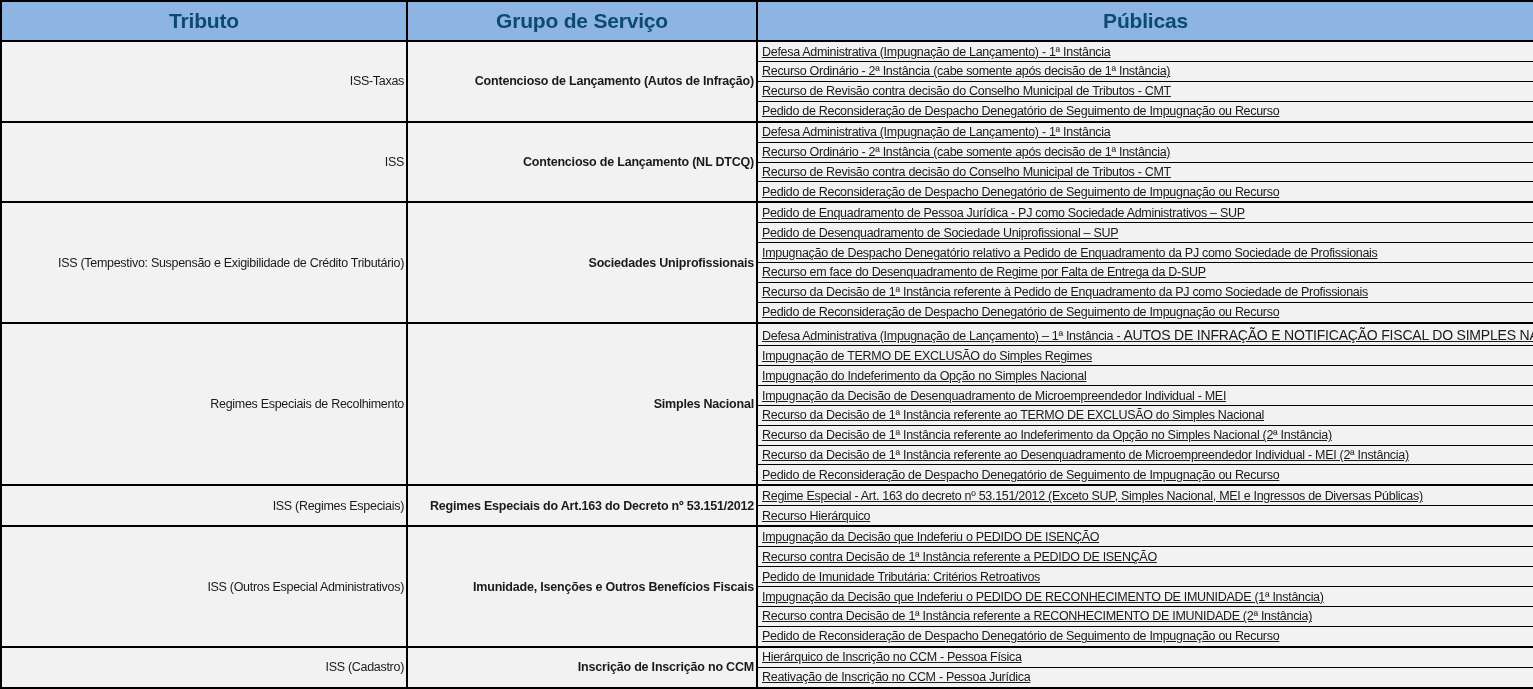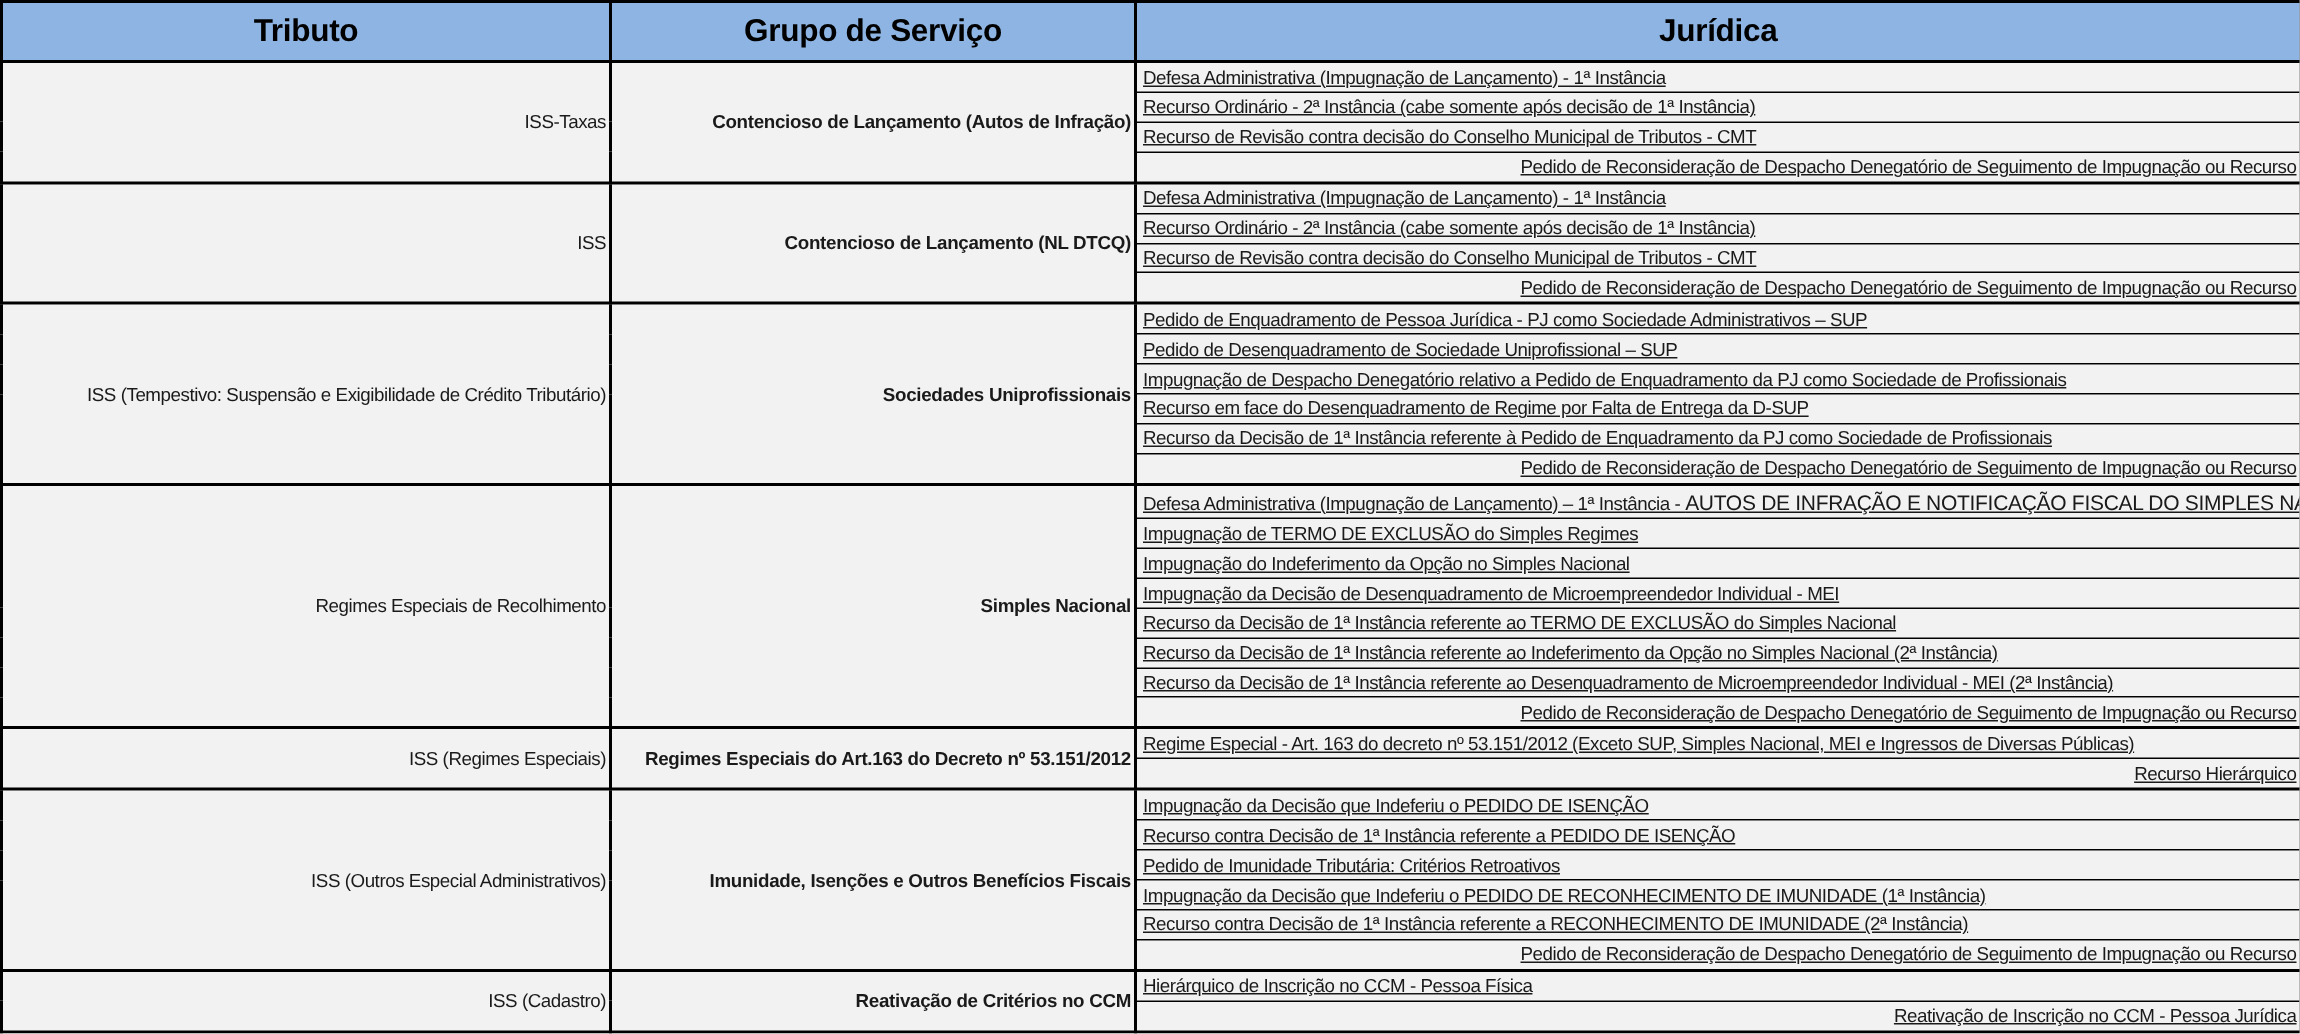--- a/index.html
+++ b/index.html
@@ -9,53 +9,53 @@
     color: #1a1a1a;
   }
   table.service-table {
     width: 1533px; height: 689px;
     border-collapse: collapse; table-layout: fixed;
     border: 1px solid #000;
   }
   th {
     background: #8DB4E2;
     border: 2px solid #000;
-    font-size: 21px; font-weight: 700; color: #000000;
+    font-size: 21px; font-weight: 700; color: #0c4a6e;
     text-align: center; letter-spacing: -0.2px;
     height: 38px; padding: 0;
   }
   td {
     background: #F2F2F2;
     border: 1px solid #000;
     font-size: 12.5px; letter-spacing: -0.3px;
     padding: 0 2px; vertical-align: middle;
     white-space: nowrap; overflow: hidden;
   }
   td.col-tributo, td.col-grupo { border: 2px solid #000; text-align: right; }
   td.col-grupo { font-weight: 700; letter-spacing: -0.2px; }
   td.col-servico { border-left: 2px solid #000; border-right: 2px solid #000; padding-left: 4px; text-decoration: underline; }
   tr.group-first td.col-servico { border-top: 2px solid #000; }
-  tr.group-last  td.col-servico { border-bottom: 2px solid #000; text-align: right; }
+  tr.group-last  td.col-servico { border-bottom: 2px solid #000; }
   .small-caps { font-size: 14px; letter-spacing: -0.2px; }
 </style>
 </head>
 <body>
 
 <div class="page">
   <table class="service-table">
     <colgroup>
       <col style="width:406px">
       <col style="width:350px">
       <col style="width:777px">
     </colgroup>
     <thead>
       <tr>
         <th>Tributo</th>
         <th>Grupo de Serviço</th>
-        <th>Jurídica</th>
+        <th>Públicas</th>
       </tr>
     </thead>
     <tbody id="table-body">
         <tr class="group-first">
           <td class="col-tributo" rowspan="4">ISS-Taxas</td>
           <td class="col-grupo" rowspan="4">Contencioso de Lançamento (Autos de Infração)</td>
           <td class="col-servico">Defesa Administrativa (Impugnação de Lançamento) - 1ª Instância</td>
         </tr>
         <tr>
           <td class="col-servico">Recurso Ordinário - 2ª Instância (cabe somente após decisão de 1ª Instância)</td>
@@ -149,21 +149,21 @@
           <td class="col-servico">Impugnação da Decisão que Indeferiu o PEDIDO DE RECONHECIMENTO DE IMUNIDADE (1ª Instância)</td>
         </tr>
         <tr>
           <td class="col-servico">Recurso contra Decisão de 1ª Instância referente a RECONHECIMENTO DE IMUNIDADE (2ª Instância)</td>
         </tr>
         <tr class="group-last">
           <td class="col-servico">Pedido de Reconsideração de Despacho Denegatório de Seguimento de Impugnação ou Recurso</td>
         </tr>
         <tr class="group-first">
           <td class="col-tributo" rowspan="2">ISS (Cadastro)</td>
-          <td class="col-grupo" rowspan="2">Reativação de Critérios no CCM</td>
+          <td class="col-grupo" rowspan="2">Inscrição de Inscrição no CCM</td>
           <td class="col-servico">Hierárquico de Inscrição no CCM - Pessoa Física</td>
         </tr>
         <tr class="group-last">
           <td class="col-servico">Reativação de Inscrição no CCM - Pessoa Jurídica</td>
         </tr>
       </tbody>
   </table>
 </div>
 
 </body></html>

